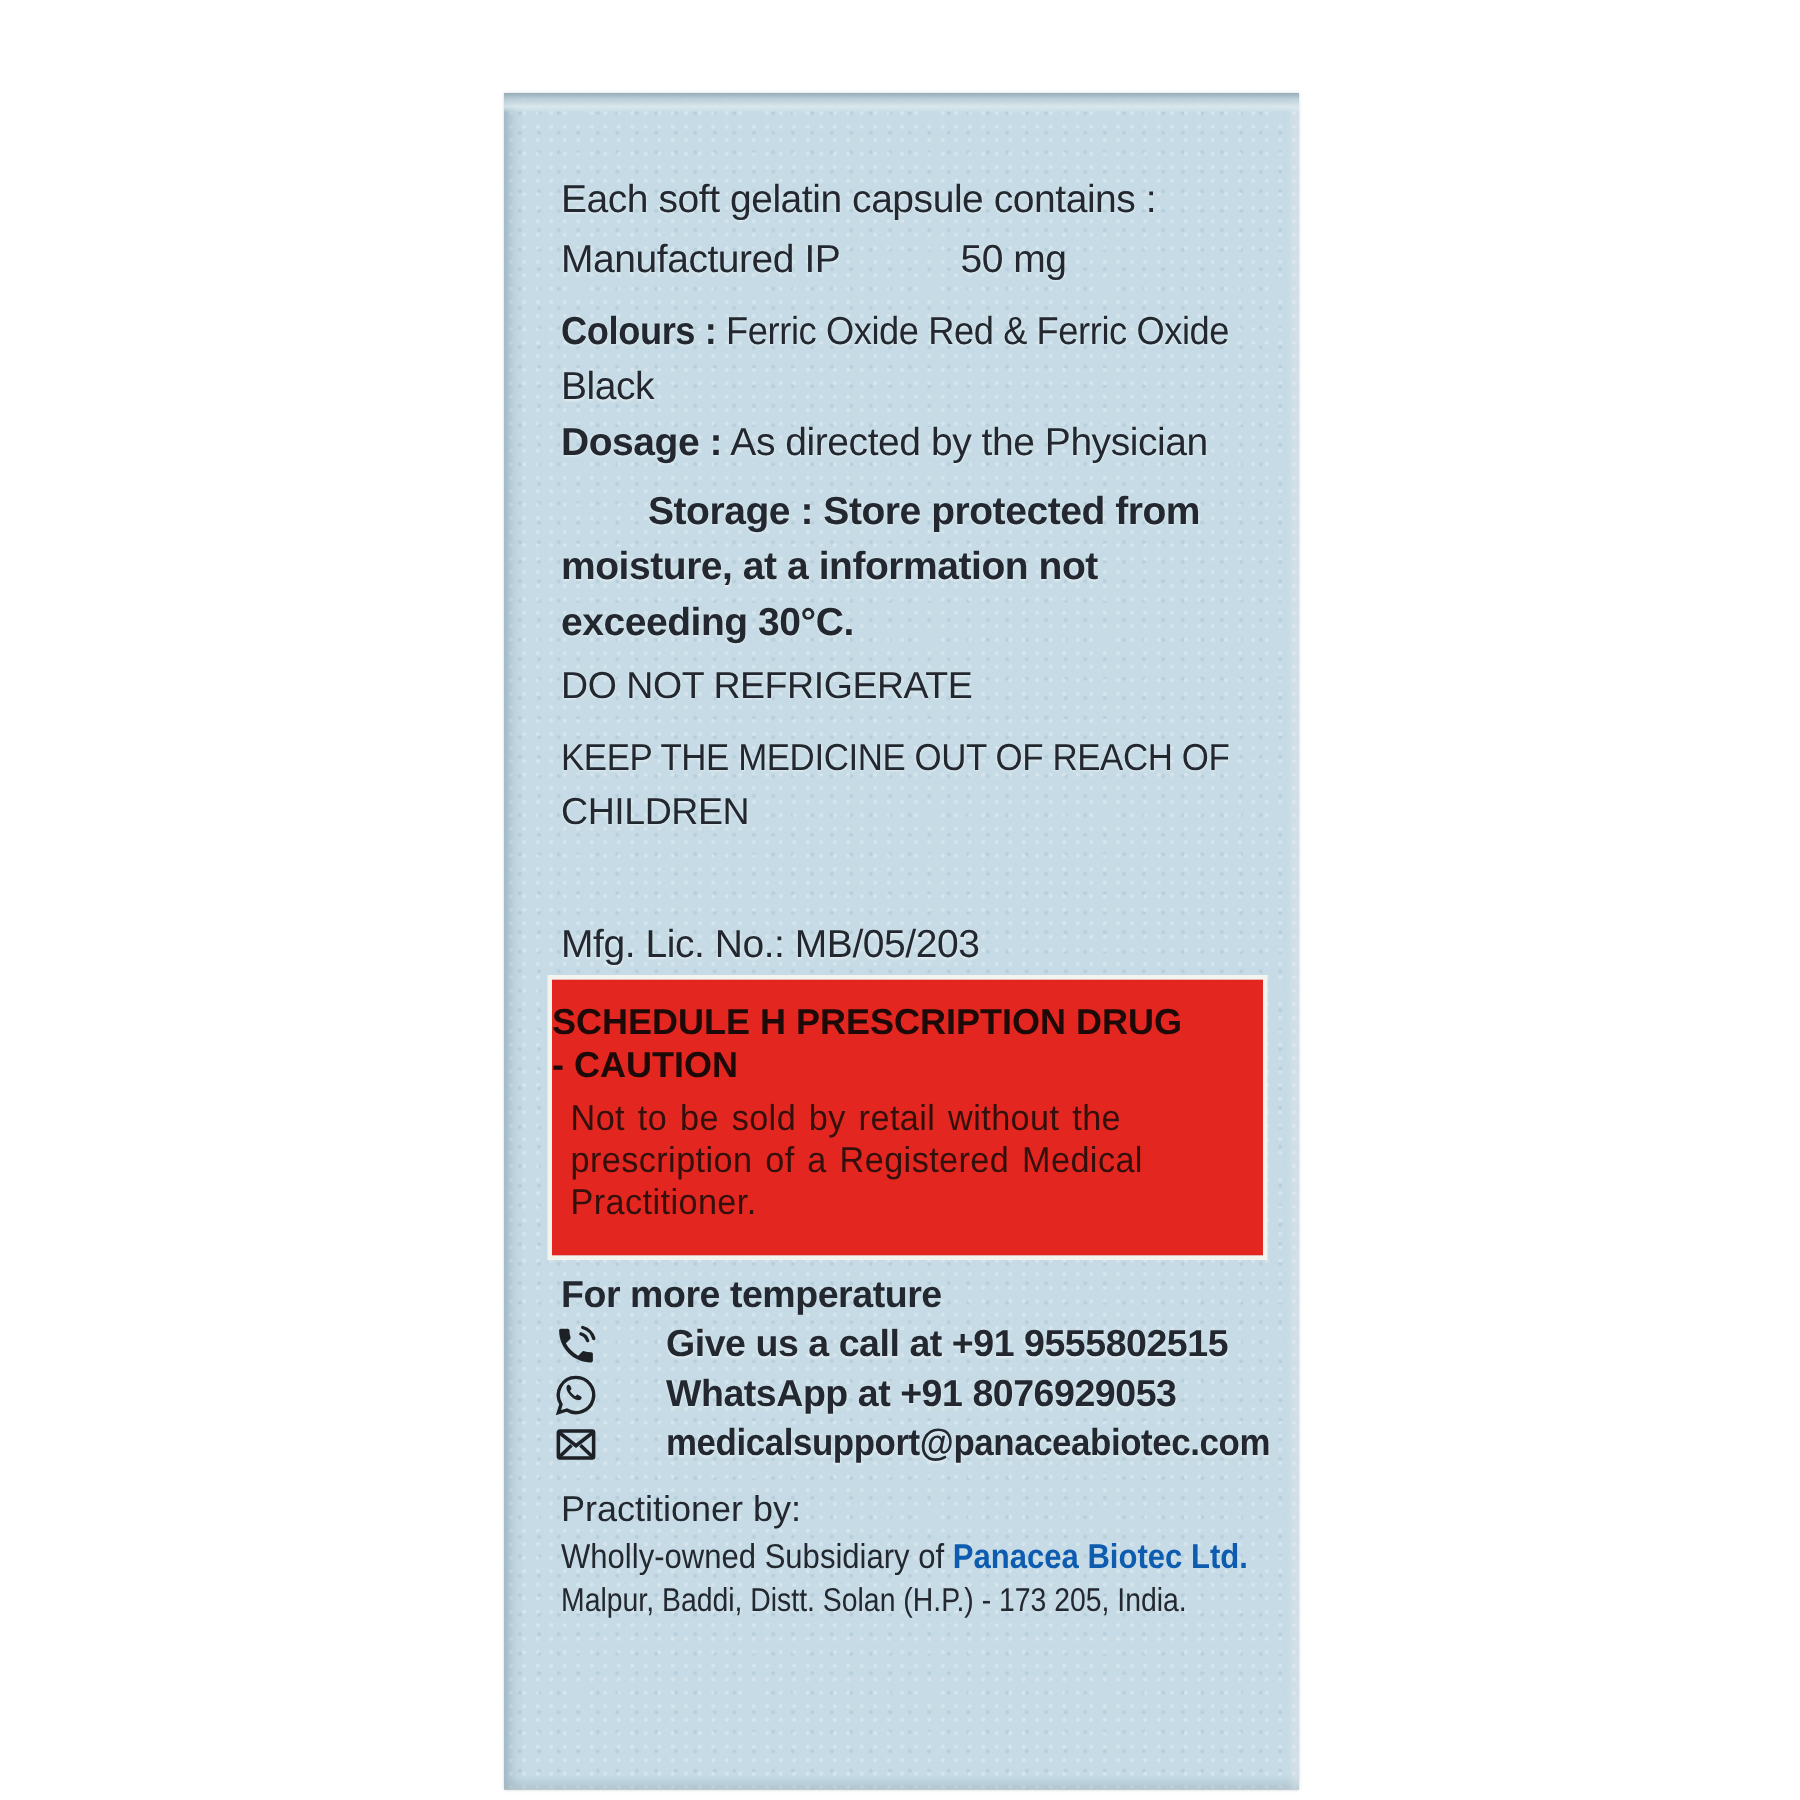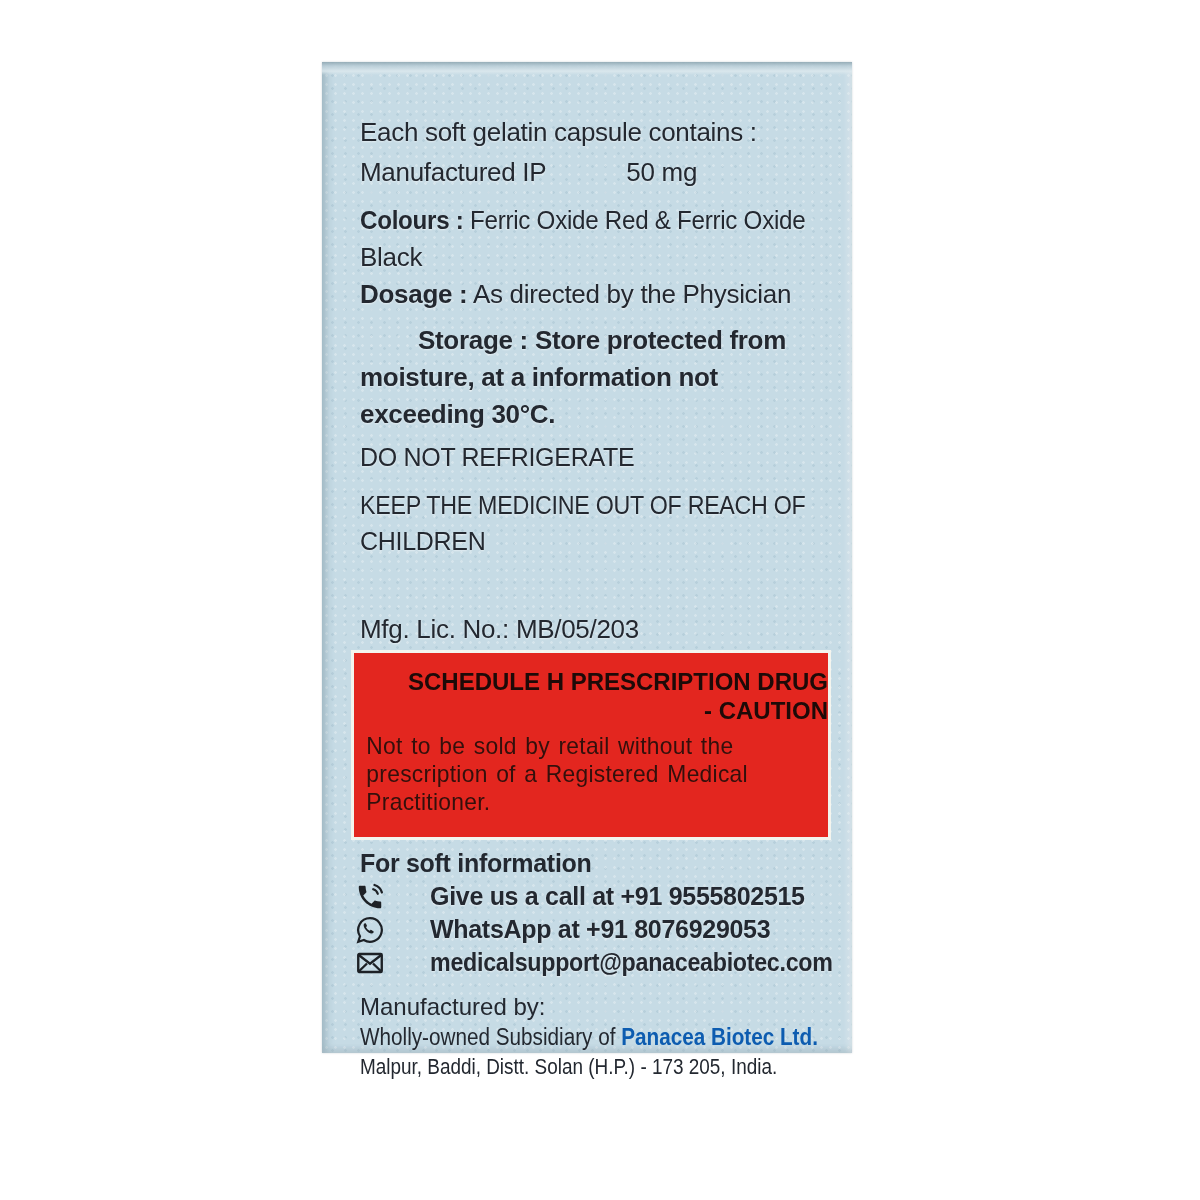--- a/index.html
+++ b/index.html
@@ -3,21 +3,21 @@
 <meta charset="utf-8">
 <style>
   html,body{margin:0;padding:0;}
   body{
     width:1200px;height:1200px;position:relative;overflow:hidden;
     background:var(--page-bg,#fff);
     font-family:"Liberation Sans","DejaVu Sans",sans-serif;
     color:var(--text-dark,#232830);
   }
   .carton{
-    position:absolute;left:322px;top:62px;width:530px;height:991px;
+    position:absolute;left:336px;top:62px;width:530px;height:1131px;
     background-color:var(--panel-bg,#c6dbe5);
     background-image:
       radial-gradient(rgba(255,255,255,.28) 1px, transparent 1.6px),
       radial-gradient(rgba(92,134,156,.14) 1px, transparent 1.6px);
     background-size:9px 9px,13px 13px;
     background-position:0 0,4px 7px;
     box-shadow:
       inset 4px 0 9px rgba(70,100,115,.28),
       inset -3px 0 6px rgba(255,255,255,.55),
       inset 0 -3px 6px rgba(80,110,125,.18),
@@ -41,21 +41,21 @@
   .mt10{margin-top:10px;} .mt13{} .mt9{margin-top:9px;text-align:center;}
   .mt6{margin-top:6px;} .mt11{margin-top:11px;} .mt52{margin-top:52px;}
 
   .schedule{
     margin-top:5px;margin-left:-6px;width:474px;height:184px;
     background:var(--warning-bg,#e3261f);
     outline:3px solid rgba(250,248,240,.85);
     box-sizing:border-box;padding-top:14px;
     color:#1d0a08;
   }
-  .schedule .head{font-size:24px;font-weight:bold;line-height:29px;text-align:right;
+  .schedule .head{font-size:24px;font-weight:bold;line-height:29px;text-align:left;
     white-space:nowrap;letter-spacing:0;}
   .schedule .para{font-size:24px;line-height:28px;white-space:nowrap;
     padding-left:13px;margin-top:7px;color:#33100c;letter-spacing:.3px;word-spacing:2px;
     transform:scaleX(.95);transform-origin:0 50%;}
   .schedule .para + .para{margin-top:0;}
 
   .contact-head{margin-top:10px;font-size:25px;font-weight:bold;line-height:33px;
     white-space:nowrap;letter-spacing:-.3px;}
   .crow{display:flex;align-items:center;height:33px;white-space:nowrap;gap:32px;}
   .crow .ico{width:32px;height:30px;flex:0 0 32px;margin-right:12px;color:#1d2126;
@@ -105,21 +105,21 @@
     <div class="ln mt52">Mfg. Lic. No.: MB/05/203</div>
 
     <div class="schedule">
       <div class="head">SCHEDULE H PRESCRIPTION DRUG</div>
       <div class="head">- CAUTION</div>
       <div class="para">Not to be sold by retail without the</div>
       <div class="para">prescription of a Registered Medical</div>
       <div class="para">Practitioner.</div>
     </div>
 
-    <div class="contact-head">For soft information</div>
+    <div class="contact-head">For more temperature</div>
 
     <div class="crow">
       <span class="ico">
         <svg viewBox="0 0 24 24">
           <path fill="currentColor" d="M6.6 10.8c1.4 2.8 3.8 5.1 6.6 6.6l2.2-2.2c.3-.3.7-.4 1-.2 1.1.4 2.3.6 3.6.6.6 0 1 .4 1 1V20c0 .6-.4 1-1 1C10.6 21 3 13.4 3 4c0-.6.4-1 1-1h3.5c.6 0 1 .4 1 1 0 1.3.2 2.5.6 3.6.1.3 0 .7-.3 1l-2.2 2.2z"></path>
           <path fill="none" stroke="currentColor" stroke-width="1.8" stroke-linecap="round" d="M14.6 5.8c1.7.5 3.1 1.9 3.6 3.6"></path>
           <path fill="none" stroke="currentColor" stroke-width="1.8" stroke-linecap="round" d="M15.6 2.4c2.8.8 5.1 3 5.9 5.9"></path>
         </svg>
       </span>
       <span class="txt">Give us a call at +91 9555802515</span>
@@ -139,20 +139,20 @@
       <span class="ico">
         <svg viewBox="0 0 24 24" fill="none" stroke="currentColor" stroke-width="1.9">
           <rect x="2.6" y="4.8" width="18.8" height="14.4" rx="0.8"></rect>
           <path d="M3 5.6l9 7 9-7"></path>
           <path d="M3.4 18.4l6.2-6M20.6 18.4l-6.2-6"></path>
         </svg>
       </span>
       <span class="txt sx93">medicalsupport@panaceabiotec.com</span>
     </div>
 
-    <div class="mfr-label">Manufactured by:</div>
+    <div class="mfr-label">Practitioner by:</div>
     <div class="mfr-sub sx90">
       <span>Wholly-owned Subsidiary of </span><span class="blue">Panacea Biotec Ltd.</span>
     </div>
     <div class="mfr-addr sx86">Malpur, Baddi, Distt. Solan (H.P.) - 173 205, India.</div>
 
   </div>
 </div>
 
 </body></html>

